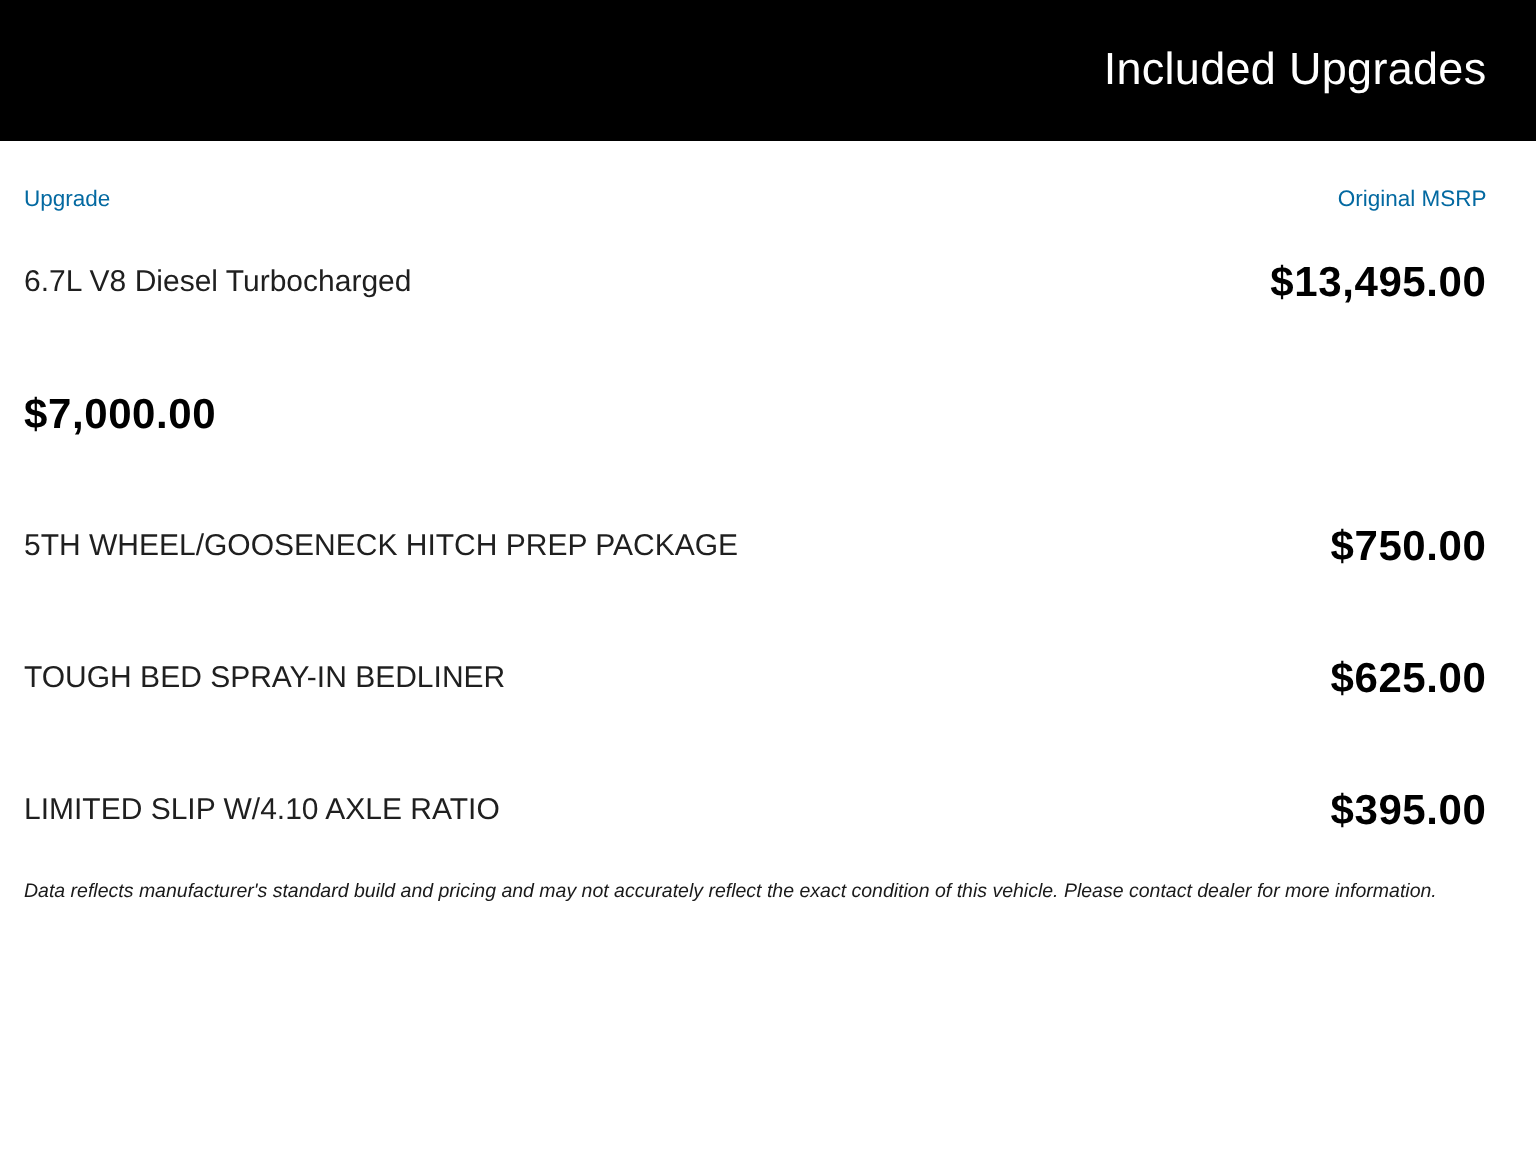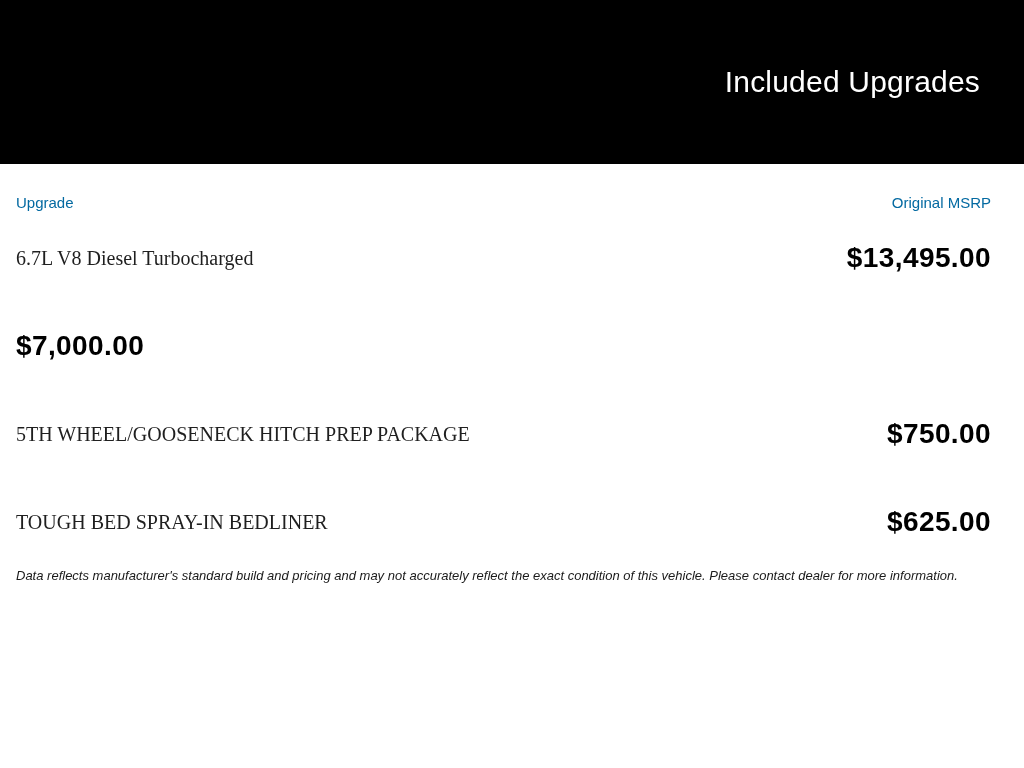--- a/index.html
+++ b/index.html
@@ -10,26 +10,26 @@
   }
   .page {
     position: relative;
     width: 1024px;
     height: 768px;
     background: #ffffff;
     overflow: hidden;
   }
   
   .banner {
-    height: 164px;
+    height: 94px;
     background: #000000;
     display: flex;
     align-items: center;
     justify-content: flex-end;
-    padding-right: 44px;
+    padding-right: 33px;
     box-sizing: border-box;
   }
   .banner h1 {
     margin: 0;
     color: #ffffff;
     font-size: 30px;
     font-weight: 400;
     line-height: 34px;
     letter-spacing: 0.2px;
   }
@@ -50,21 +50,20 @@
     display: flex;
     justify-content: space-between;
     align-items: center;
     padding: 33px 0 29px 0;
   }
   .row .label {
     font-size: 20px;
     line-height: 24px;
     color: #1f1f1f;
     font-weight: 400;
-    font-family: Liberation Serif, serif;
   }
   .row .price {
     font-size: 28px;
     line-height: 26px;
     color: #000000;
     font-weight: 700;
     letter-spacing: 0.4px;
     white-space: nowrap;
   }
   .disclaimer {
@@ -103,18 +102,22 @@
     <div class="row">
       <span class="label">5TH WHEEL/GOOSENECK HITCH PREP PACKAGE</span>
       <span class="price">$750.00</span>
     </div>
 
     <div class="row">
       <span class="label">TOUGH BED SPRAY-IN BEDLINER</span>
       <span class="price">$625.00</span>
     </div>
 
+    <div class="row">
+      <span class="label">LIMITED SLIP W/4.10 AXLE RATIO</span>
+      <span class="price">$395.00</span>
+    </div>
 
 
     <p class="disclaimer">Data reflects manufacturer's standard build and pricing and may not accurately reflect the exact condition of this vehicle. Please contact dealer for more information.</p>
 
   </main>
 </div>
 
 </body></html>

